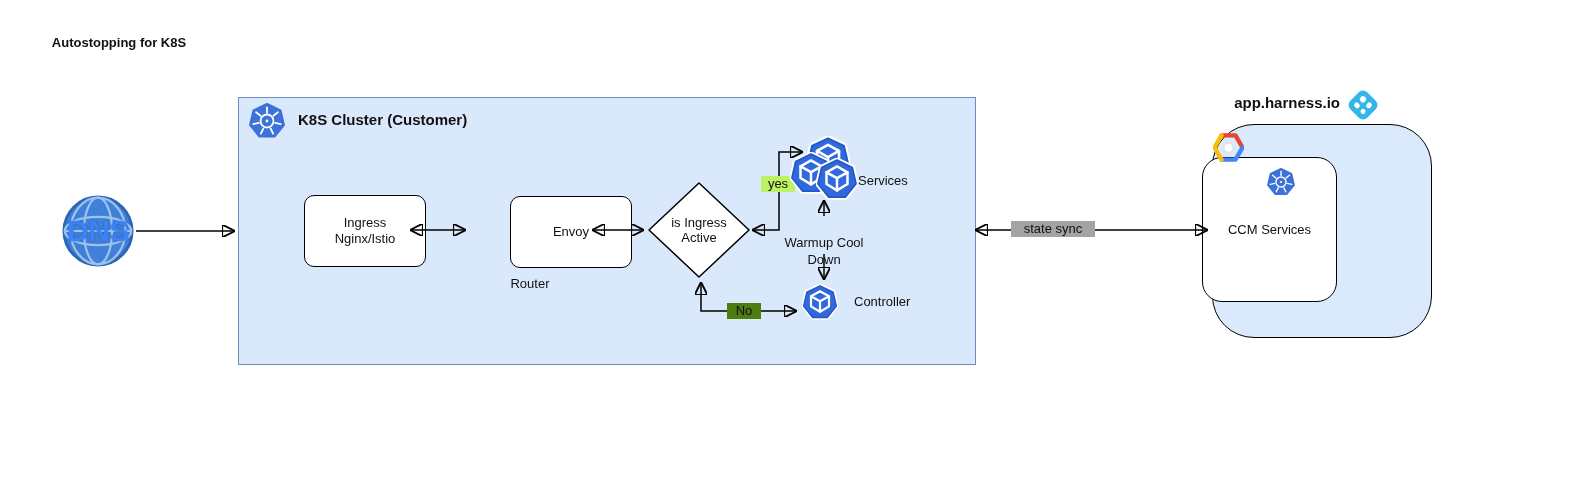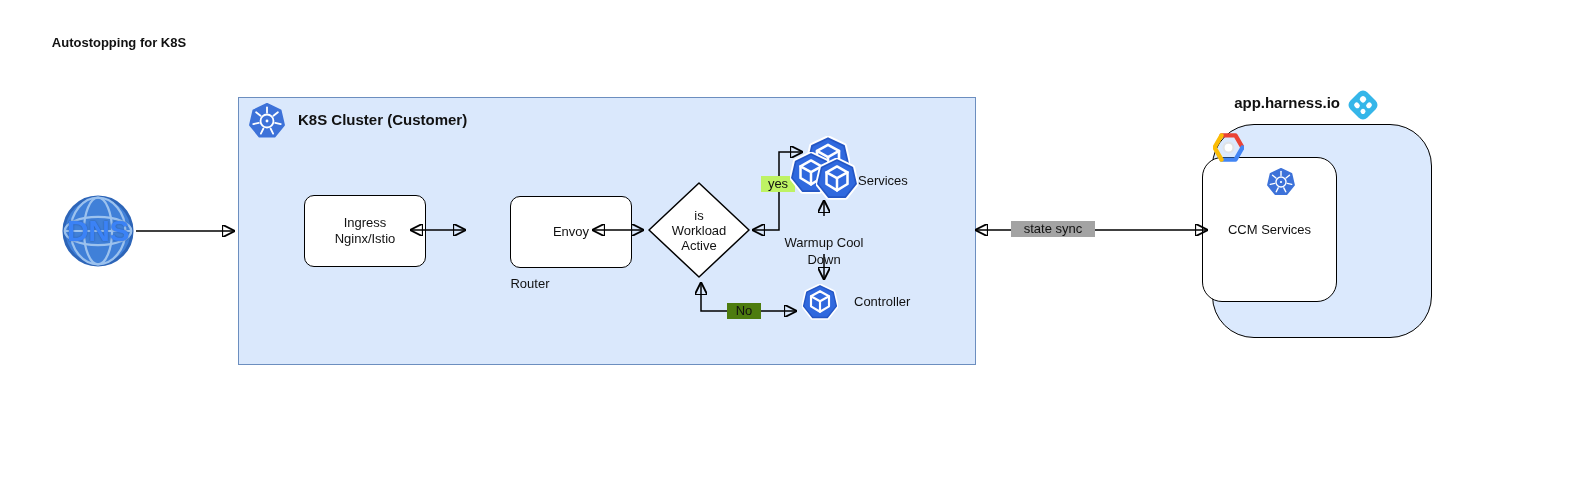--- a/index.html
+++ b/index.html
@@ -138,21 +138,21 @@
   <div class="abs node-box envoy-box">
     <span class="lbl">Envoy</span>
   </div>
   <div class="abs lbl router-label">Router</div>
 
   <div class="abs diamond-wrap">
     <svg>
       <polygon points="52,2 102,49 52,96 2,49" fill="#ffffff" stroke="#000" stroke-width="1.5" stroke-linejoin="round"></polygon>
     </svg>
     <div class="diamond-text">
-        <span>is Workload Active</span>
+        <span>is Ingress Active</span>
       </div>
   </div>
 
   <div class="abs services-group">
     <svg class="pod" style="left:16px;top:0;width:44px;height:44px">
         <use href="#sym-pod"></use>
       </svg>
     <svg class="pod" style="left:0;top:16px;width:42px;height:42px">
         <use href="#sym-pod"></use>
       </svg>

